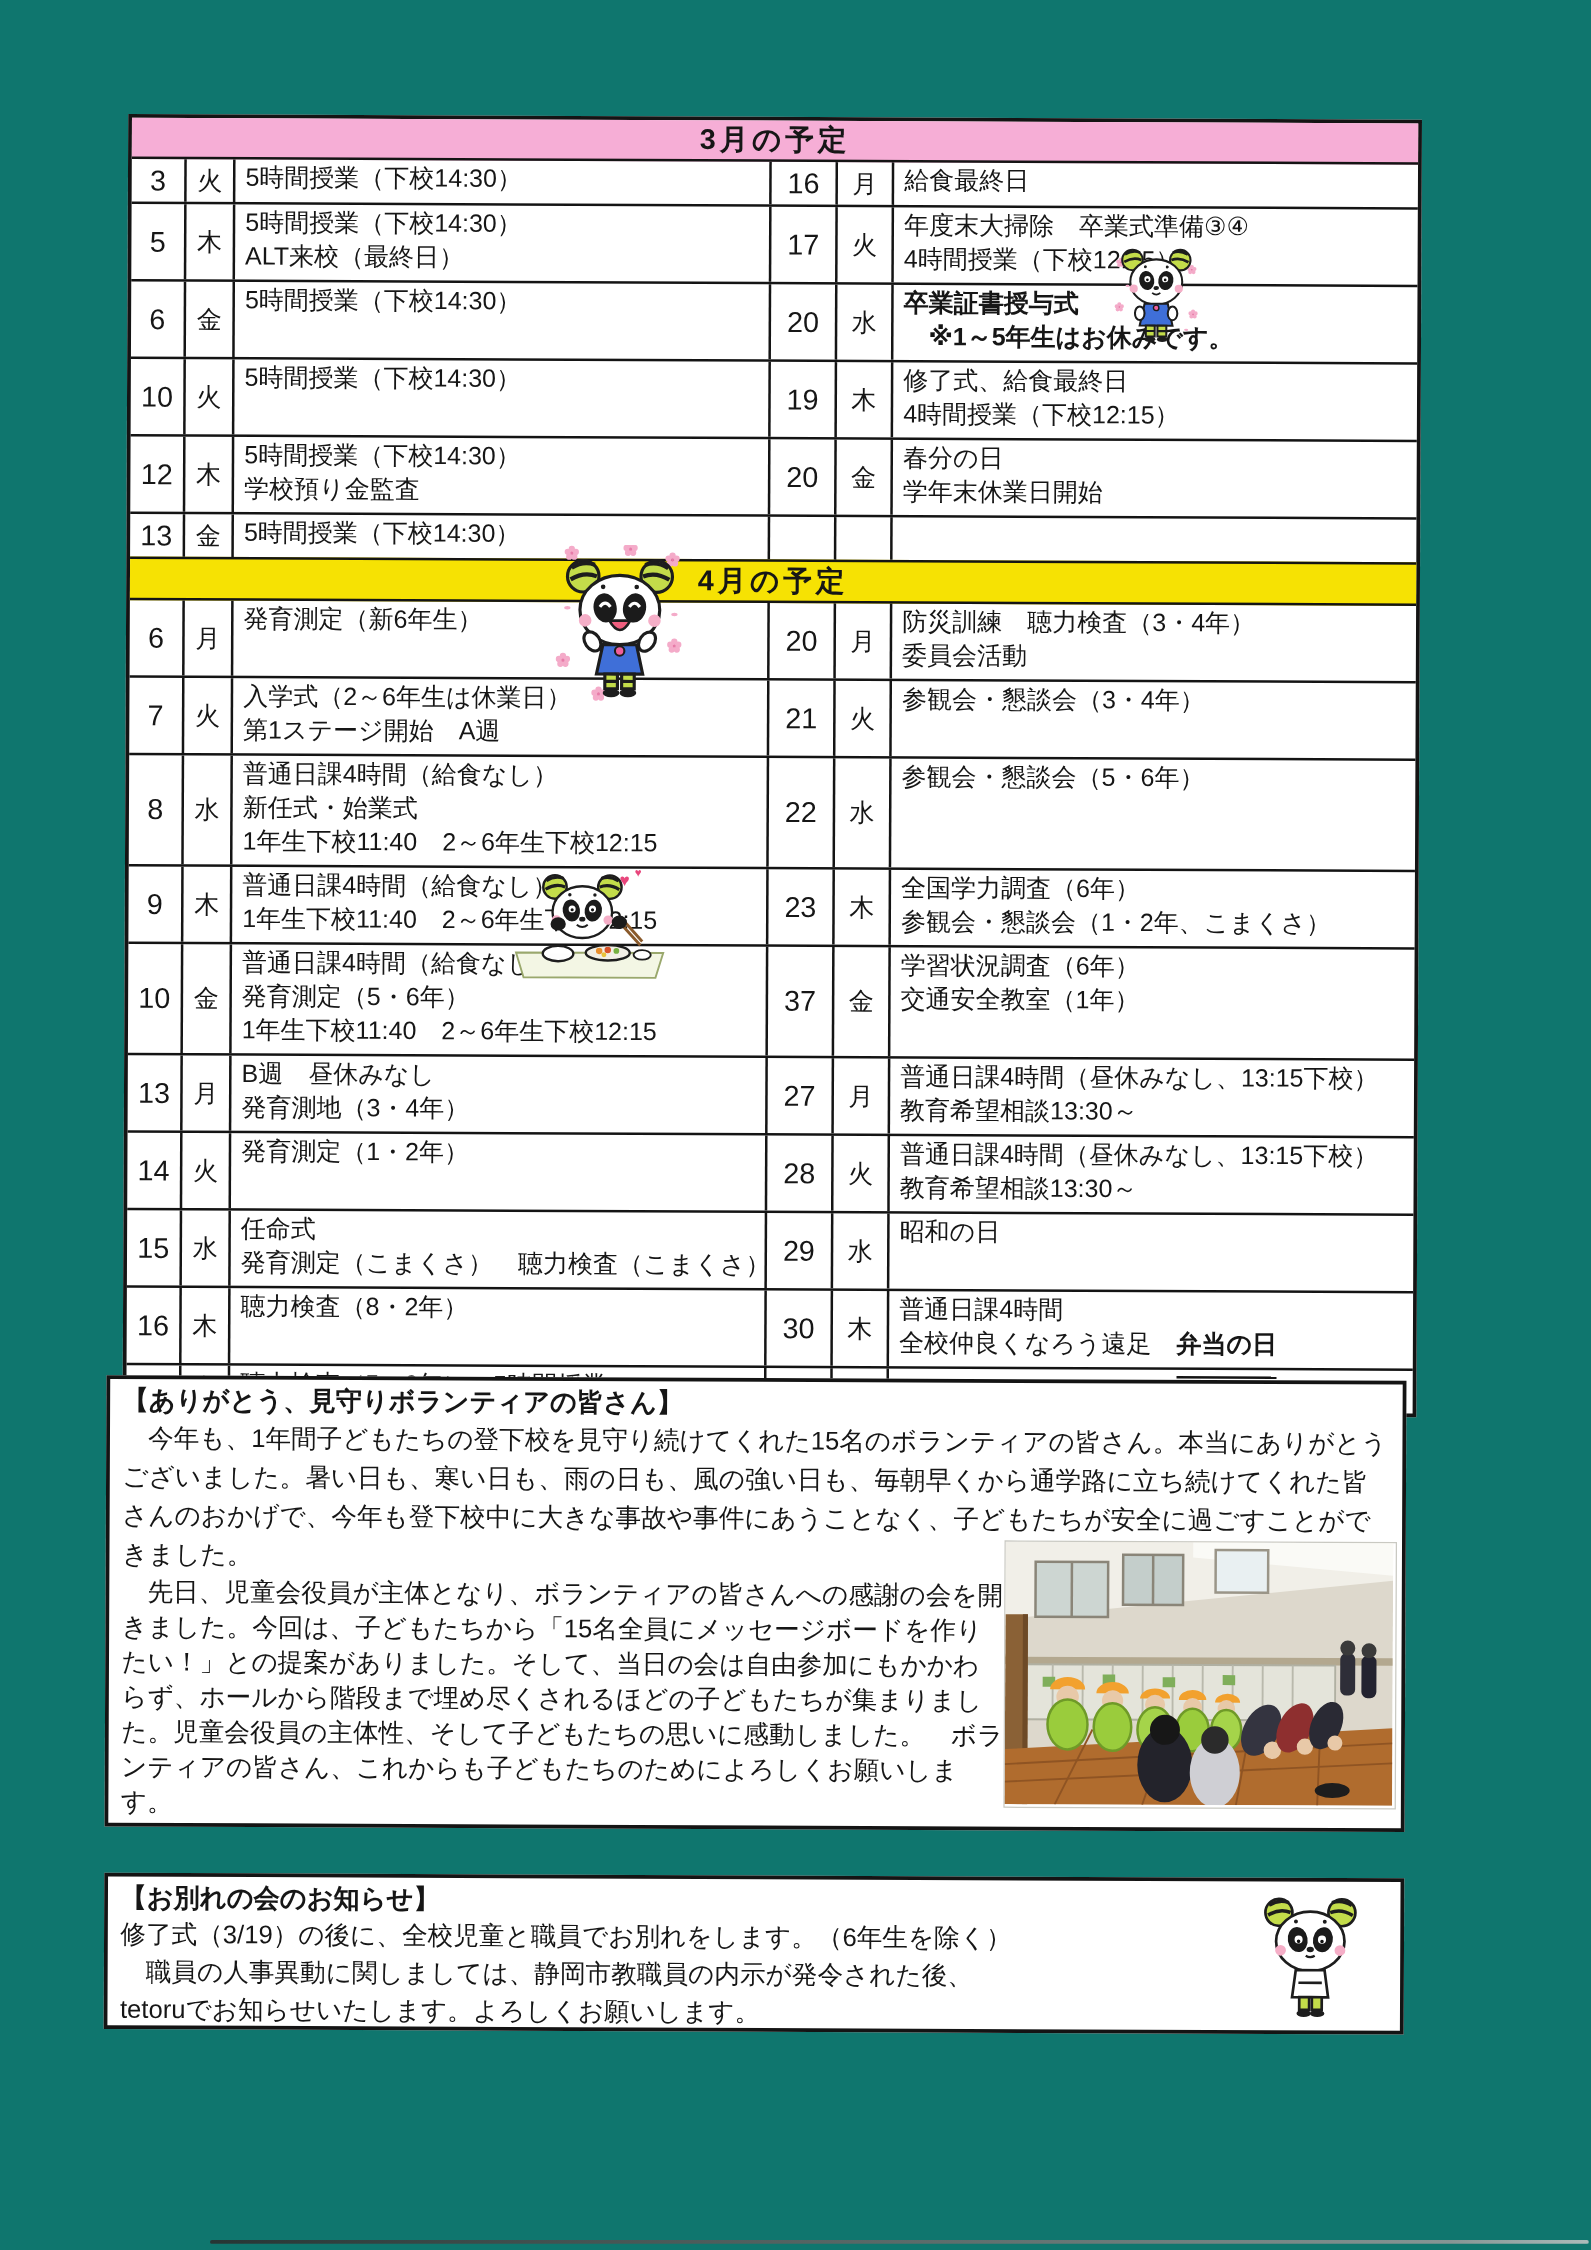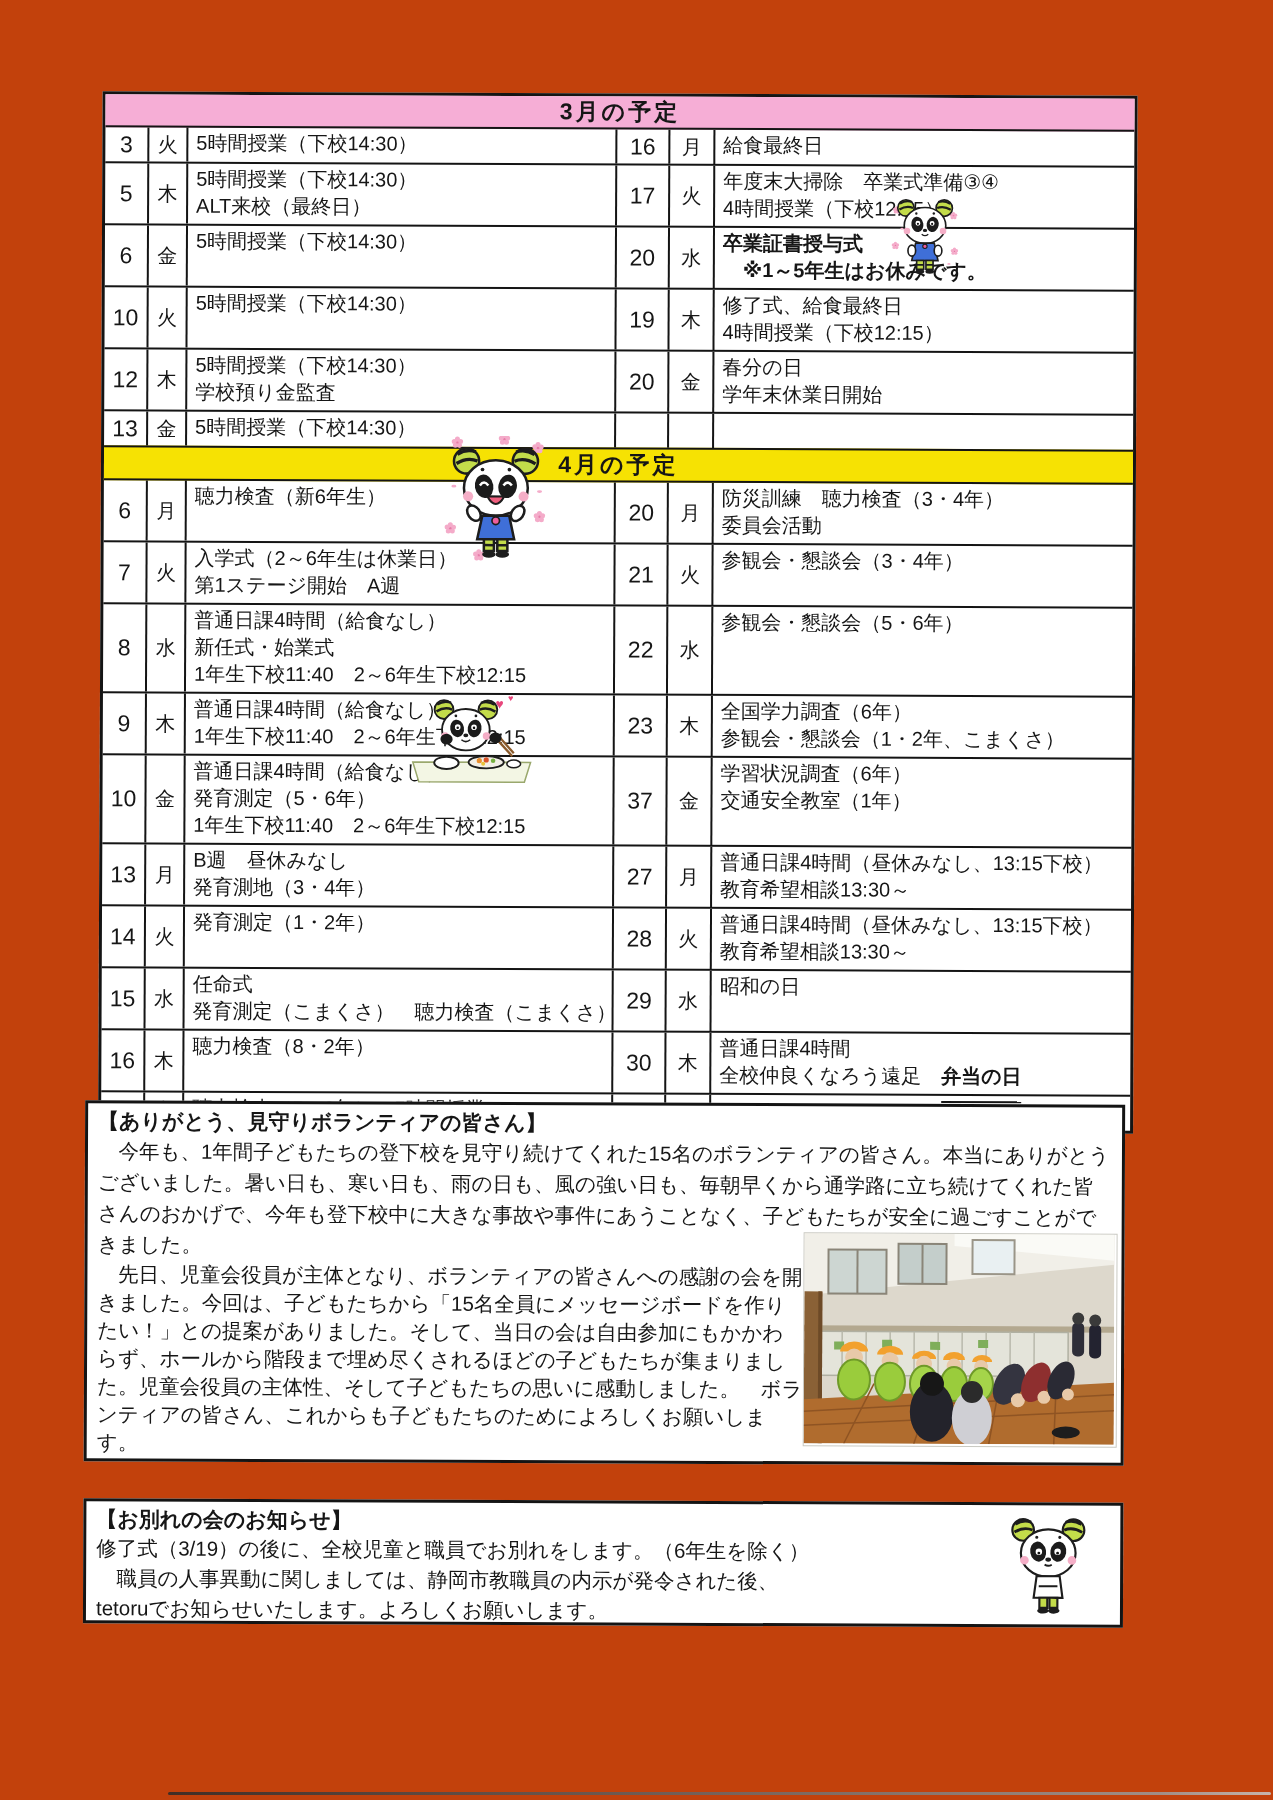--- a/index.html
+++ b/index.html
@@ -1,16 +1,16 @@
 <!DOCTYPE html>
 <html><head>
 <meta charset="utf-8">
 <style>
   html,body{margin:0;padding:0;background:#e8e8e8;}
-  .sheet{position:relative;width:1273px;height:1800px;background:#c2410c;overflow:hidden;
+  .sheet{position:relative;width:1273px;height:1800px;background:#0f766e;overflow:hidden;
          font-family:"Liberation Sans","DejaVu Sans",sans-serif;color:#161616;}
   .tilt{position:absolute;inset:0;transform:rotate(0.25deg);transform-origin:40% 0;}
 
   
   .sched{position:absolute;left:103px;top:93px;width:1029px;border:3px solid #141414;background:#fff;}
   .mhead{height:31px;display:flex;align-items:center;justify-content:center;
          font-size:23px;font-weight:700;letter-spacing:3px;border-bottom:2px solid #141414;}
   .mhead.mid{border-top:2px solid #141414;}
   .srow{display:grid;grid-template-columns:44px 39px 429px 53px 45px auto;border-bottom:2px solid #141414;}
   .srow:last-child{border-bottom:none;}
@@ -128,21 +128,21 @@
           </div>
         </div>
     <div class="mhead mid" id="april-header" style="background: rgb(246, 226, 3);">
       <span>4月の予定</span>
     </div>
     <div id="april-rows">
           <div class="srow">
             <div class="c cd">6</div>
             <div class="c cw">月</div>
             <div class="c cc">
-              <div class="ln"><span>聴力検査（新6年生）</span></div>
+              <div class="ln"><span>発育測定（新6年生）</span></div>
             </div>
             <div class="c cd">20</div>
             <div class="c cw">月</div>
             <div class="c cc">
               <div class="ln"><span>防災訓練　聴力検査（3・4年）</span></div>
               <div class="ln"><span>委員会活動</span></div>
             </div>
           </div>
           <div class="srow">
             <div class="c cd">7</div>

